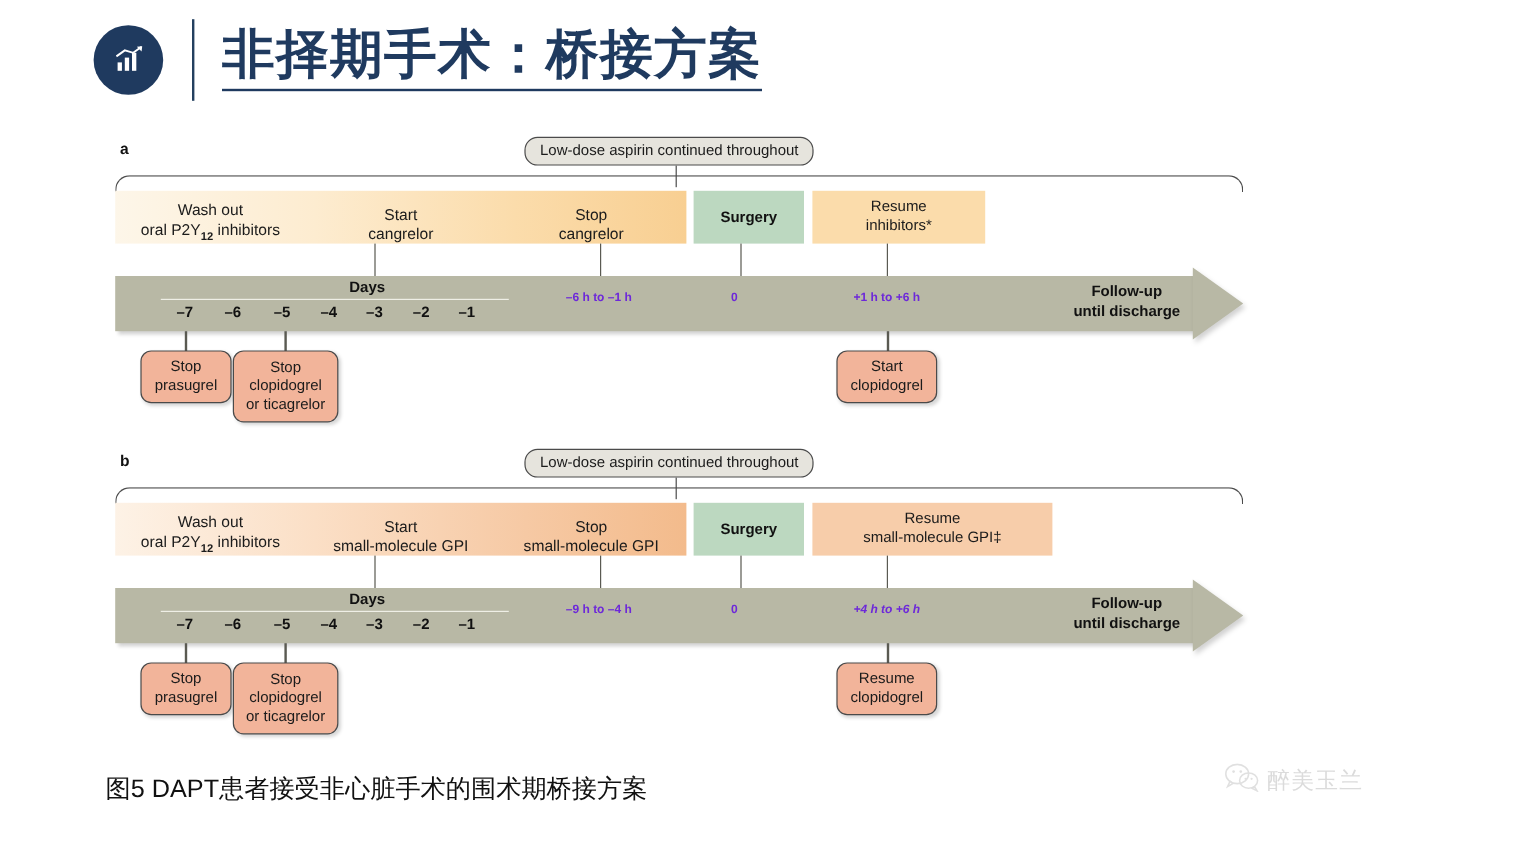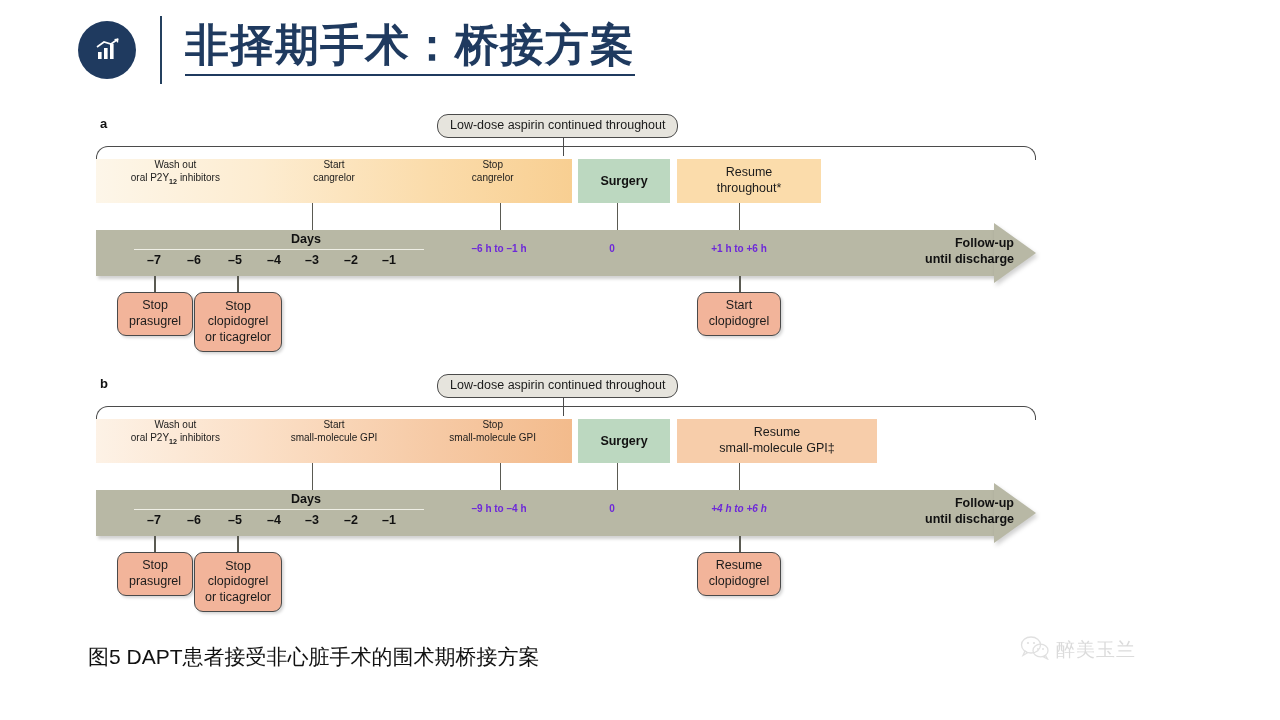--- a/index.html
+++ b/index.html
@@ -122,24 +122,24 @@
     width: 476px;
     background: linear-gradient(to right, #fdf6e9 0%, #fdecd0 35%, #fbdcab 70%, #f8cf92 100%);
   }
   .phase-main.b {
     width: 476px;
     background: linear-gradient(to right, #fdf2e6 0%, #fbdfc6 35%, #f6c9a4 72%, #f3bb8c 100%);
   }
   .phase-cell {
     flex: 1;
     display: flex;
-    align-items: flex-start;
+    align-items: flex-end;
     justify-content: center;
     text-align: center;
-    font-size: 10px;
+    font-size: 13px;
     line-height: 1.25;
     color: #1b1b1b;
   }
   .surgery-block {
     position: absolute;
     left: 482px; top: 0;
     width: 92px; height: 44px;
     background: #bcd8c0;
     display: flex;
     align-items: center;
@@ -228,21 +228,21 @@
     text-align: center;
     font-size: 10px;
     font-weight: 700;
     color: #6d28d9;
     white-space: nowrap;
   }
   .followup-label {
     position: absolute;
     top: 6px;
     width: 150px;
-    text-align: right;
+    text-align: center;
     font-size: 12.5px;
     font-weight: 700;
     color: #111;
     line-height: 1.25;
   }
 
   
   .drug-box {
     position: absolute;
     background: #f2b49a;
@@ -323,21 +323,21 @@
         </div>
         <div class="phase-cell">
           <span><span>Start</span><br><span>cangrelor</span></span>
         </div>
         <div class="phase-cell">
           <span><span>Stop</span><br><span>cangrelor</span></span>
         </div>
       </div>
       <div class="surgery-block">Surgery</div>
       <div class="resume-block a">
-        <span><span>Resume</span><br><span>throughout*</span></span>
+        <span><span>Resume</span><br><span>inhibitors*</span></span>
       </div>
     </div>
 
     <div class="tick" style="left:312px; top:95px; height:27px;"></div>
     <div class="tick" style="left:500px; top:95px; height:27px;"></div>
     <div class="tick" style="left:617px; top:95px; height:27px;"></div>
     <div class="tick" style="left:739px; top:95px; height:27px;"></div>
 
     <div class="timeline" style="top:122px;">
       <div class="timeline-body"></div>

